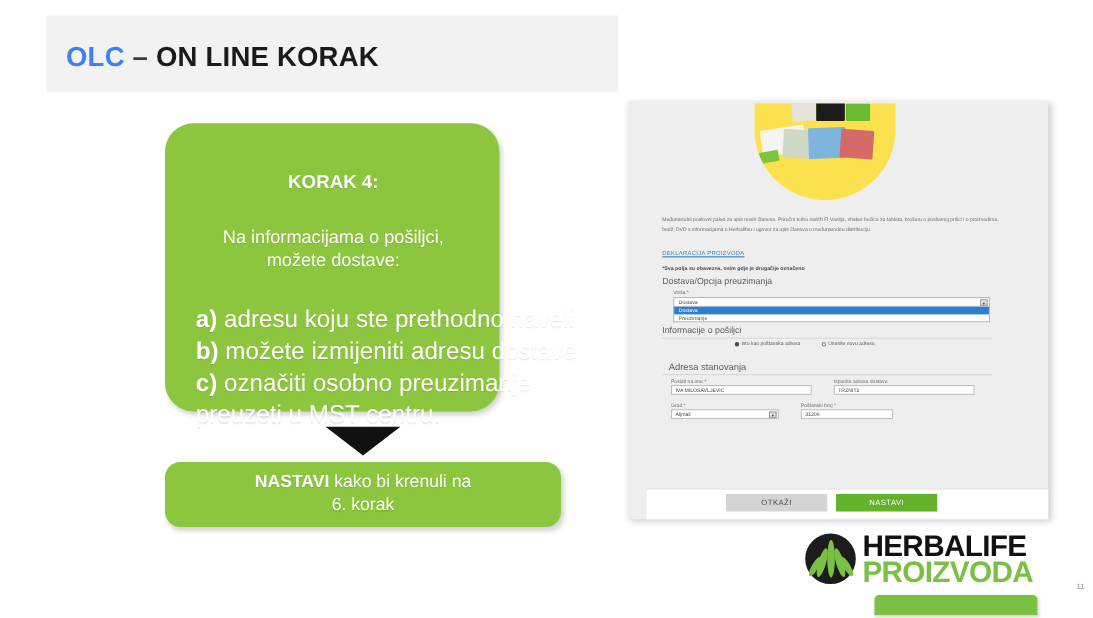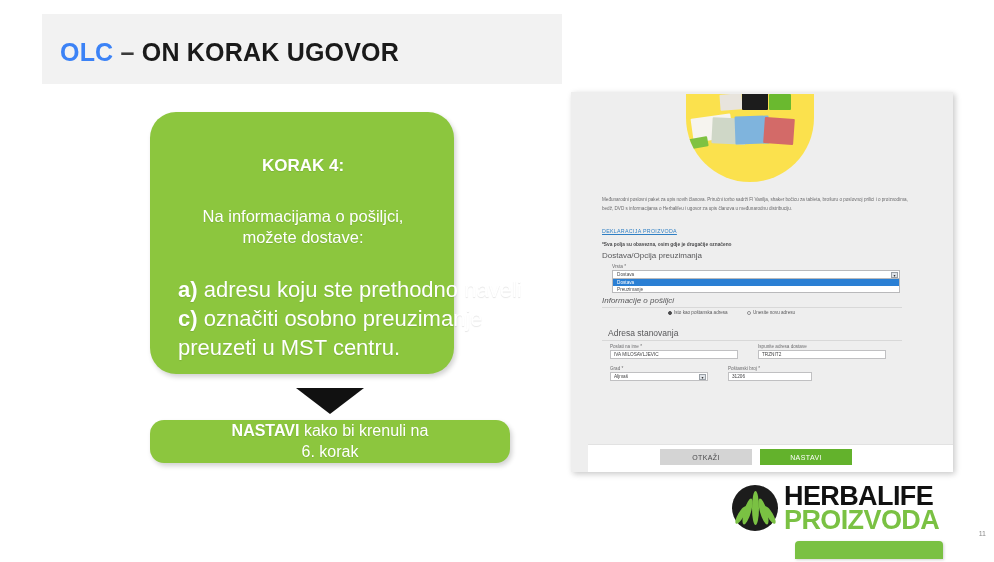--- a/index.html
+++ b/index.html
@@ -56,21 +56,21 @@
 
   .arrow-down{
     position:absolute;left:296px;top:388px;
     width:0;height:0;
     border-left:34px solid transparent;
     border-right:34px solid transparent;
     border-top:26px solid #111111;
   }
 
   .callout-next{
-    left:150px;top:420px;width:360px;height:43px;
+    left:150px;top:420px;width:360px;height:59px;
     padding:0;display:flex;align-items:center;justify-content:center;
     border-radius:14px;
   }
   .callout-next-text{
     text-align:center;font-size:16px;line-height:1.3;
     text-shadow:0 1px 1px rgba(0,0,0,.10);
   }
   .callout-next-text b{font-weight:bold;}
 
   
@@ -134,21 +134,21 @@
   .opt{
     position:absolute;left:24px;width:288px;height:7px;
     border-left:1px solid #b9b9bb;border-right:1px solid #b9b9bb;
     box-sizing:border-box;font-size:4.7px;padding-left:4px;line-height:7px;
   }
   .opt-sel{top:187px;background:#2a7fd4;color:#ffffff;}
   .opt-2{top:194px;background:#ffffff;color:#4a4a4c;border-bottom:1px solid #b9b9bb;}
 
   .sec-info{
     position:absolute;left:14px;top:204px;
-    font-size:8px;color:#58585a;font-style:italic;
+    font-size:8px;color:#58585a;
   }
   .rule1{position:absolute;left:14px;top:215px;width:300px;height:1px;background:#d8d8d8;}
 
   .radio-row{
     position:absolute;left:80px;top:218px;width:240px;
     font-size:4.6px;color:#5a5a5c;
   }
   .radio-row .rb{
     display:inline-block;width:4px;height:4px;border:1px solid #8d8d8f;
     border-radius:50%;background:#fff;vertical-align:middle;margin-right:2px;
@@ -229,29 +229,32 @@
 </style>
 </head>
 <body>
 
 <div class="slide">
 
   <div class="header-band"></div>
   <div class="header-title">
     <span class="olc">OLC</span>
     <span class="dash">–</span>
-    <span>ON KORAK UGOVOR</span>
+    <span>ON LINE KORAK</span>
   </div>
 
   <div class="callout callout-main">
     <div class="callout-title">KORAK 4:</div>
     <div class="callout-sub">Na informacijama o pošiljci, možete dostave:</div>
     <div class="callout-list">
       <div class="li">
         <b>a)</b><span> adresu koju ste prethodno naveli</span>
+      </div>
+      <div class="li">
+        <b>b)</b><span> možete izmijeniti adresu dostave</span>
       </div>
       <div class="li">
         <b>c)</b><span> označiti osobno preuzimanje</span>
       </div>
       <div class="li">
         <span>preuzeti u MST centru.</span>
       </div>
     </div>
   </div>
 

